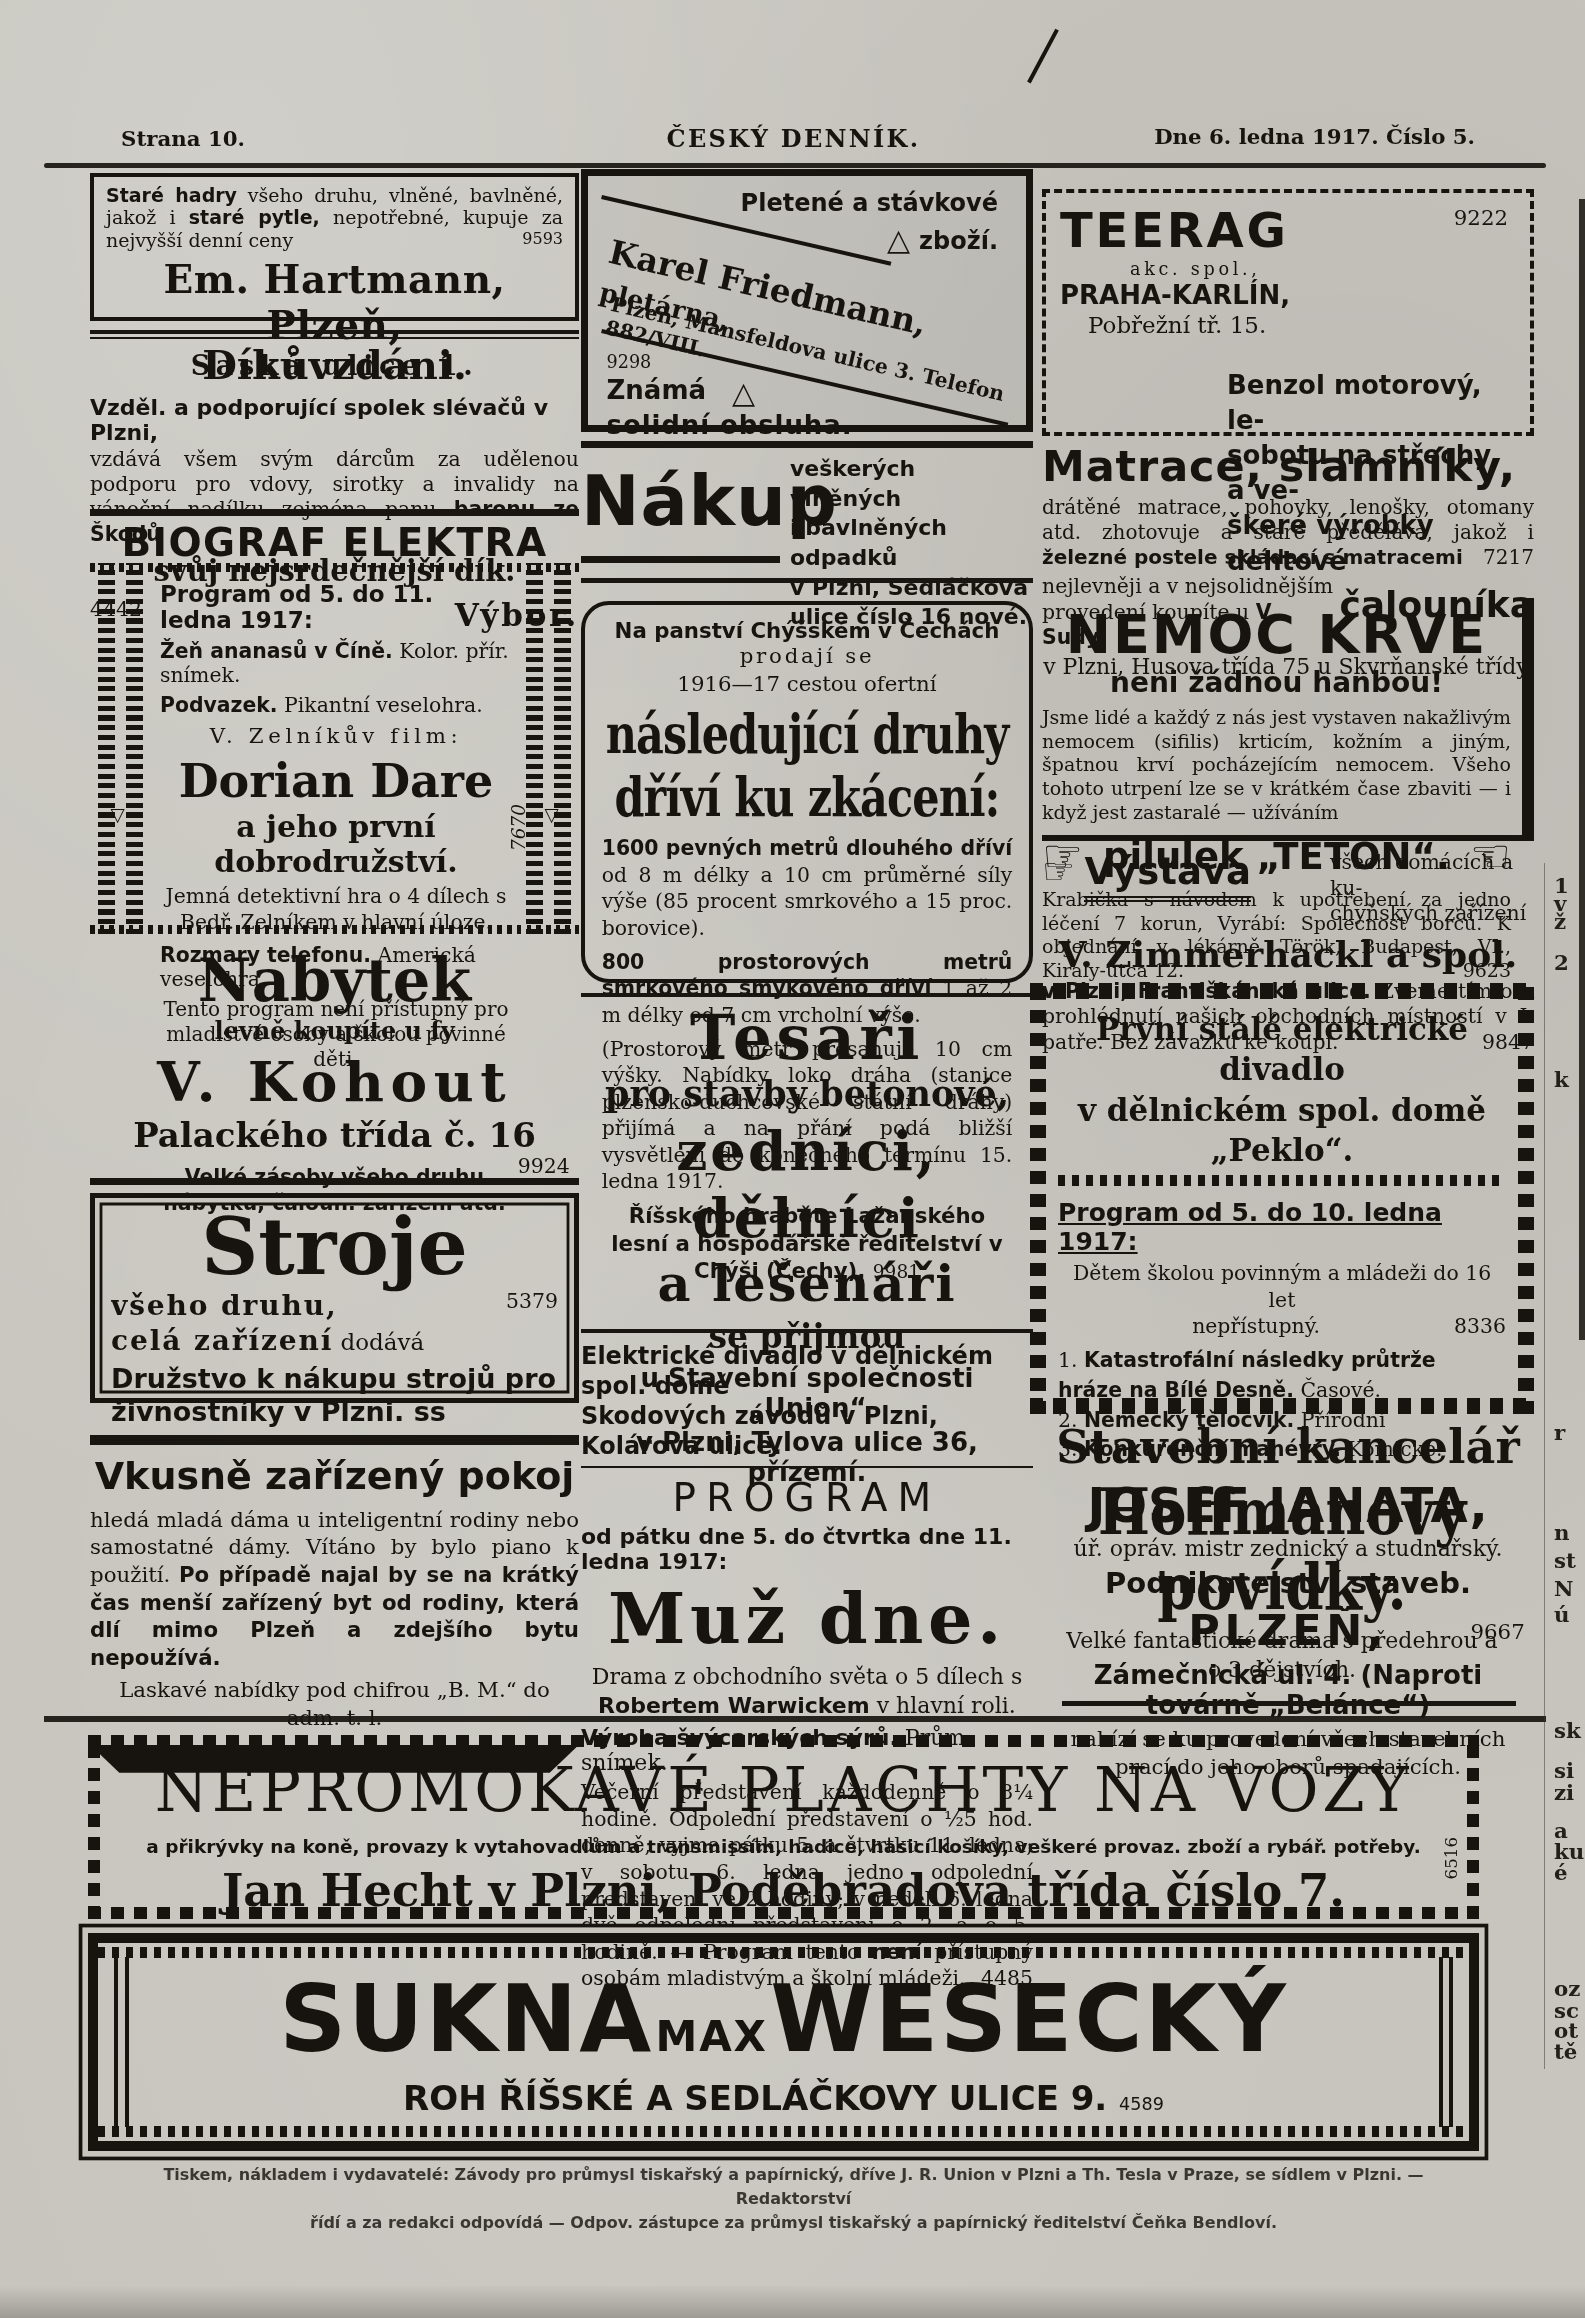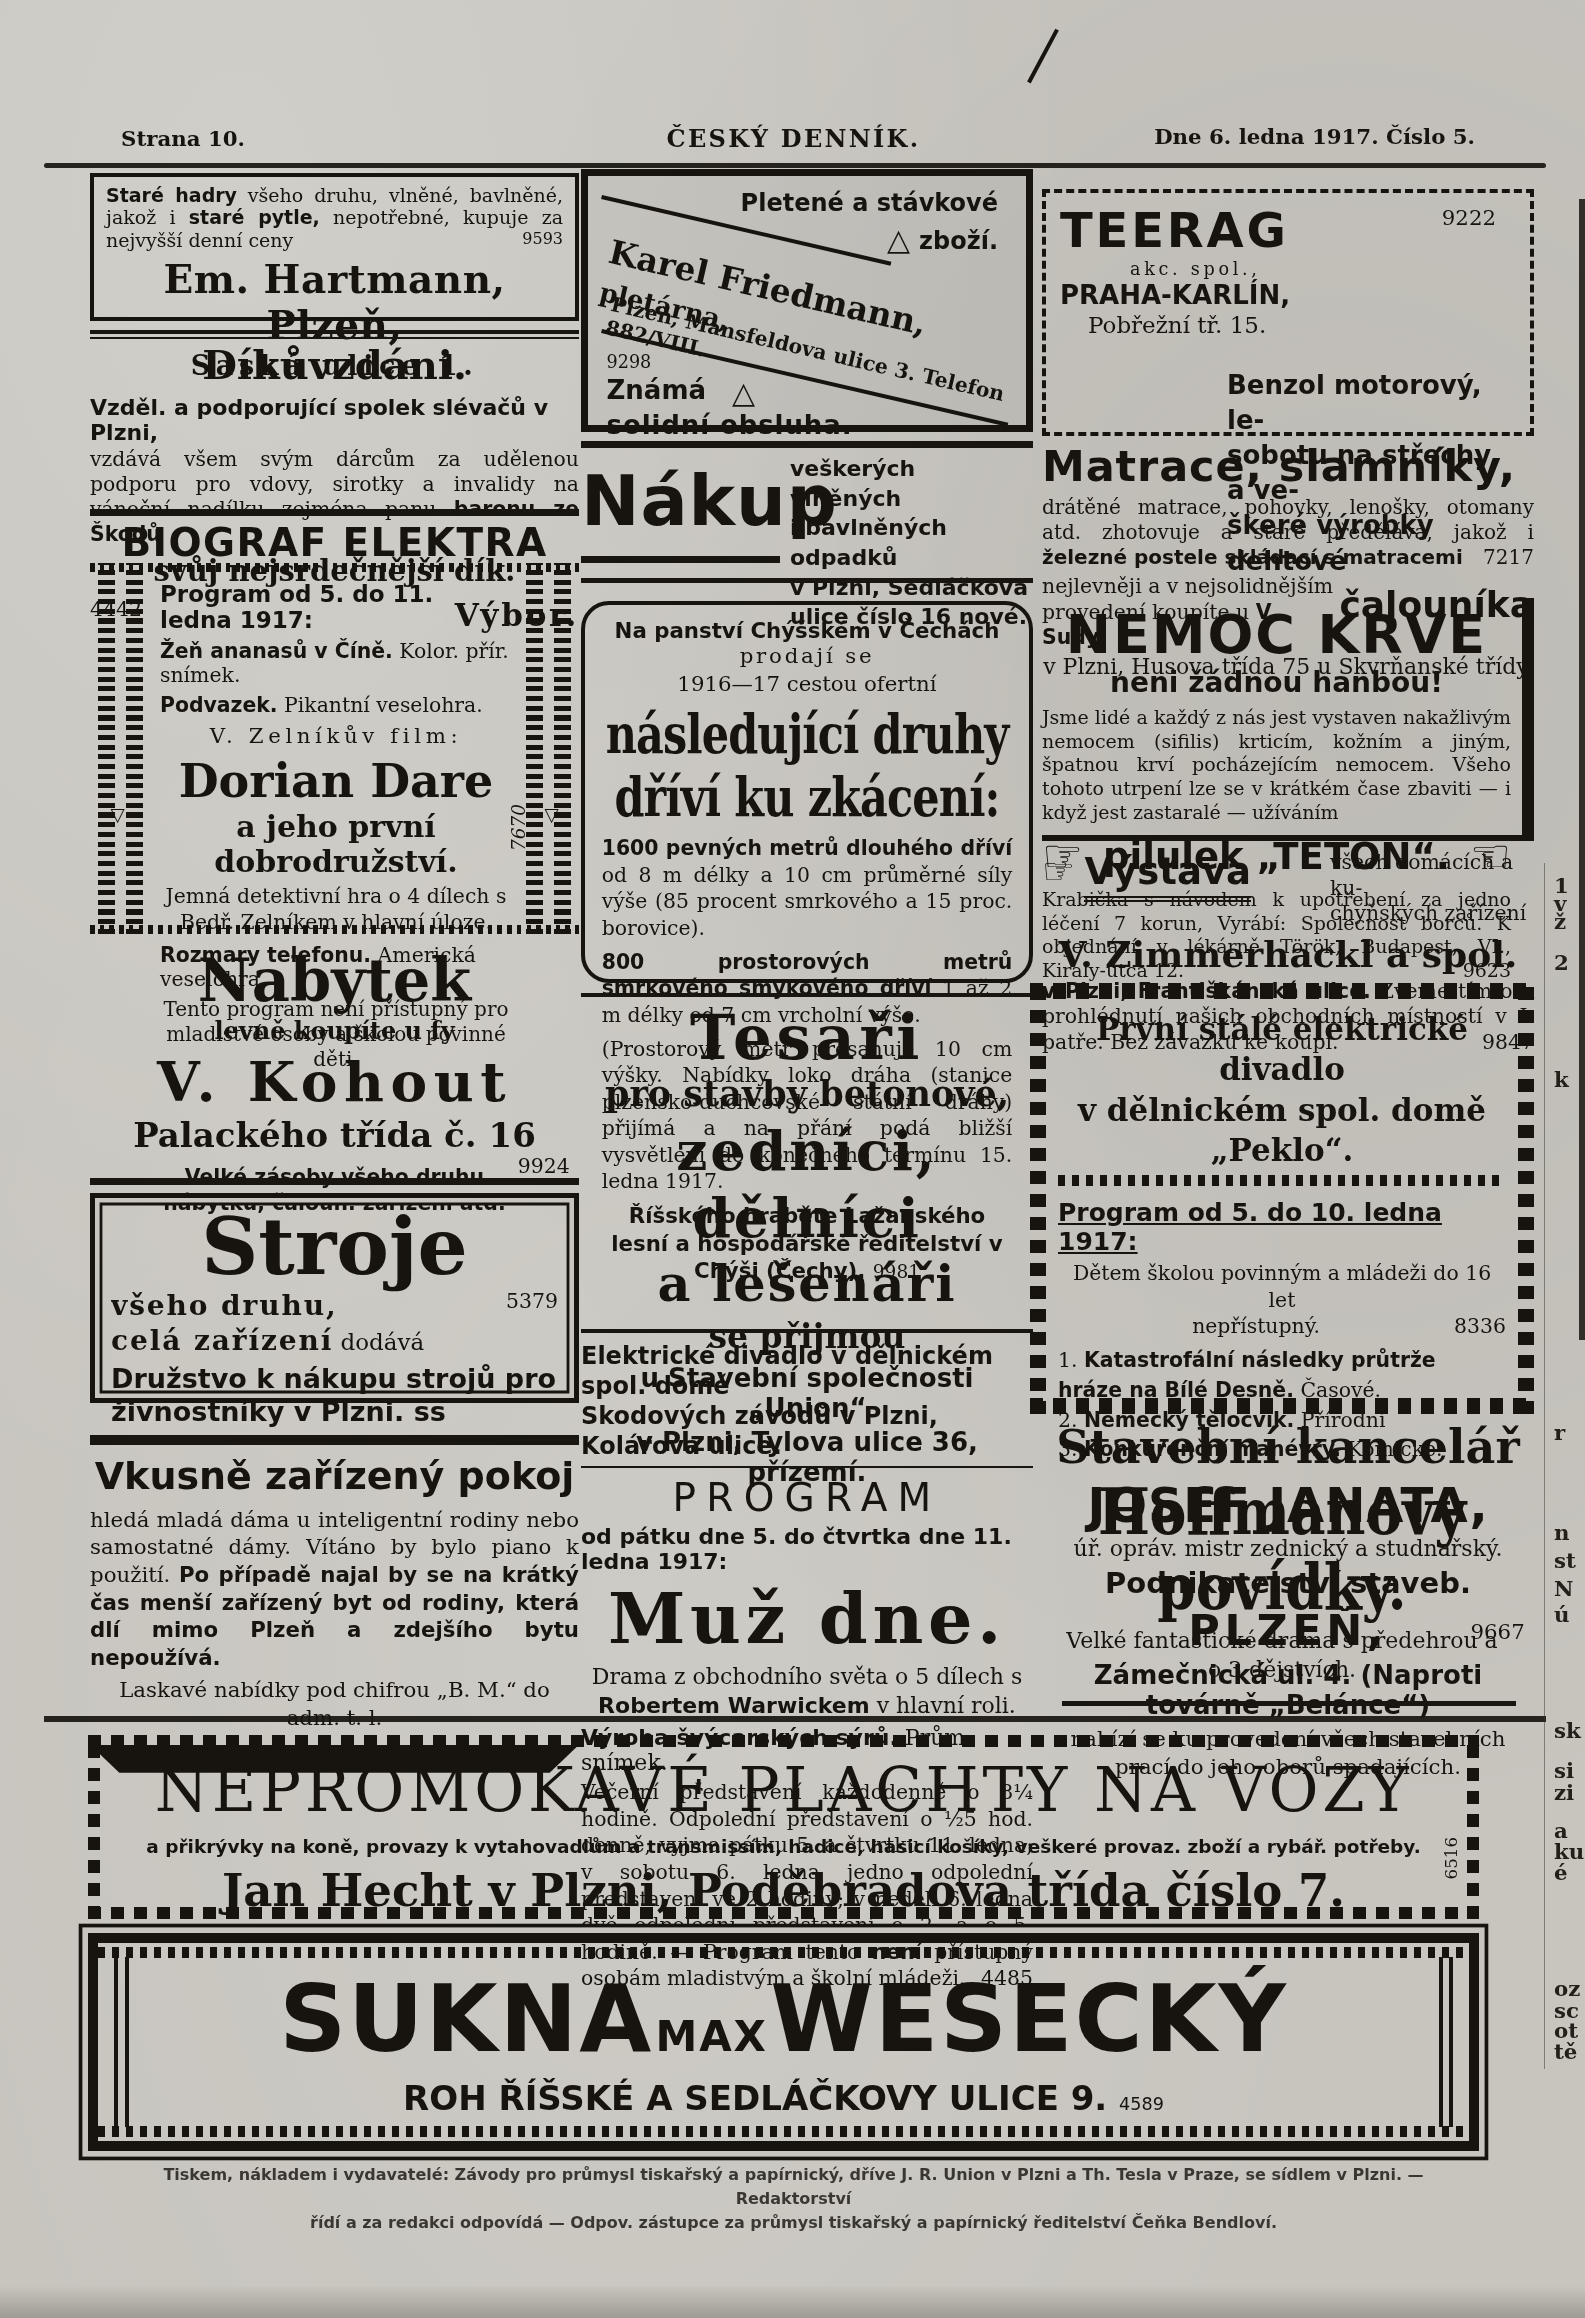--- a/index.html
+++ b/index.html
@@ -173,21 +173,21 @@
     <div class="rule" style="position:static;width:452px;height:2.8px;margin-top:4.6px;"></div>
     <div class="ctr sans" style="font-size:39px;letter-spacing:10.2px;margin-top:6.5px;">PROGRAM</div>
     <div class="b sans" style="font-size:22px;margin-top:4.6px;">od pátku dne 5. do čtvrtka dne 11. ledna 1917:</div>
     <div class="ctr b" style="font-size:70px;letter-spacing:4.6px;margin-top:2.8px;">Muž dne.</div>
     <p class="ctr" style="margin:2.8px 0 0;font-size:22px;line-height:1.3;"><span>Drama z obchodního světa o 5 dílech s </span><span class="b sans">Robertem Warwickem</span><span> v hlavní roli.</span></p>
     <p style="margin:4.6px 0 0;font-size:22px;"><span class="b sans">Výroba švýcarských sýrů.</span><span> Prům. snímek.</span></p>
     <p class="jst" style="margin:4.6px 0 0;font-size:20.4px;line-height:1.3;"><span>Večerní představení každodenně o 8¼ hodině. Odpolední představení o ½5 hod. denně, vyjma pátku 5. a čtvrtku 11. ledna;  v sobotu 6. ledna jedno odpolední představení ve 2 hodiny;  v neděli 6. ledna dvě odpolední představení o 2. a o 5. hodině.  —  Program tento </span><span class="b sans">není</span><span> přístupný osobám mladistvým a školní mládeži.</span><span class="adnum">4485</span></p>
   </div>
 
   <div class="box" style="left:1042px;top:189px;width:492px;height:247px;border:4.6px dashed #17140f;padding:9.3px 14px;">
-    <span class="abs" style="right:34px;top:12px;font-size:21.3px;">9222</span>
+    <span class="abs" style="right:22px;top:12px;font-size:21.3px;">9222</span>
     <div class="b sans" style="font-size:48px;letter-spacing:2.8px;">TEERAG</div>
     <div style="font-size:17.6px;margin:0.9px 0 0 70px;letter-spacing:3.7px;">akc. spol.,</div>
     <div class="b sans" style="font-size:26px;margin-top:1px;">PRAHA-KARLÍN,</div>
     <div style="font-size:23px;margin:1.9px 0 0 28px;">Pobřežní tř. 15.</div>
     <div class="b sans" style="font-size:26px;line-height:1.35;margin:30px 0 0 167px;">
       <div>Benzol motorový, le-</div>
       <div>sobotu na střechy a ve-</div>
       <div>škeré výrobky dehtové</div>
     </div>
   </div>

